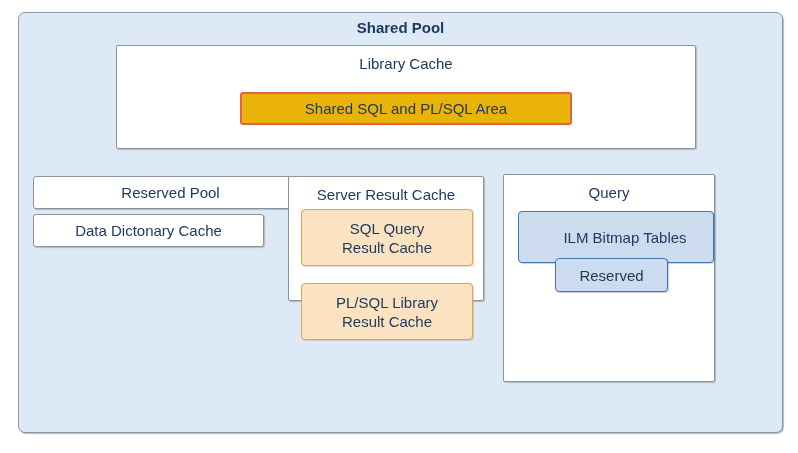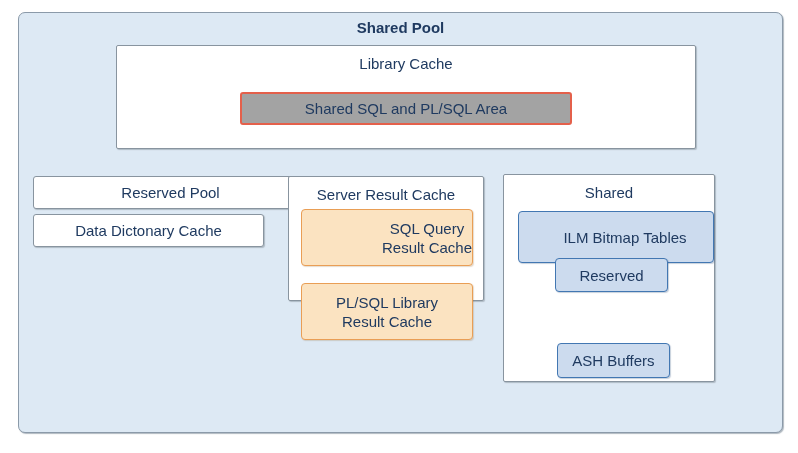--- a/index.html
+++ b/index.html
@@ -72,21 +72,21 @@
     border-radius: 4px;
     color: #1f3a60;
   }
   .chip.white {
     background: #ffffff;
     border: 1px solid #88949f;
     box-shadow: 1px 1px 1px rgba(90,100,110,0.35);
     border-radius: 3px;
   }
   .chip.salmon {
-    background: #a3a3a3;
+    background: #eab308;
     border: 2px solid #e4604b;
     border-radius: 3px;
   }
   .chip.orange {
     background: #fbe3c1;
     border: 1px solid #e99e55;
     box-shadow: 1px 1px 1px rgba(150,110,60,0.25);
   }
   .chip.blue {
     background: #ccdbee;
@@ -95,21 +95,21 @@
   }
 
   
   .library-box   { left: 97px;  top: 32px;  width: 580px; height: 104px; padding-left: 8px; }
   .shared-sql    { left: 123px; top: 46px;  width: 332px; height: 33px; }
 
   .reserved-pool { left: 14px;  top: 163px; width: 275px; height: 33px; }
   .data-dict     { left: 14px;  top: 201px; width: 231px; height: 33px; }
 
   .server-box    { left: 269px; top: 163px; width: 196px; height: 125px; }
-  .sql-query     { left: 12px;  top: 32px;  width: 172px; height: 57px; justify-content: flex-end; }
+  .sql-query     { left: 12px;  top: 32px;  width: 172px; height: 57px; }
   .plsql-func    { left: 12px;  top: 106px; width: 172px; height: 57px; }
 
   .other-box     { left: 484px; top: 161px; width: 212px; height: 208px; }
   .ilm-bitmap    { left: 14px;  top: 36px;  width: 196px; height: 52px; padding-left: 18px; }
   .enqueues      { left: 51px;  top: 83px;  width: 113px; height: 34px; }
   .latches       { left: 51px;  top: 126px; width: 113px; height: 35px; }
   .ash-buffers   { left: 53px;  top: 168px; width: 113px; height: 35px; }
 </style>
 </head>
 <body>
@@ -137,20 +137,19 @@
       </div>
       <div class="chip orange plsql-func">
         <span>
           <span>PL/SQL Library</span><br>
           <span>Result Cache</span>
         </span>
       </div>
     </div>
 
     <div class="wbox other-box">
-      <div class="box-title">Shared</div>
+      <div class="box-title">Query</div>
       <div class="chip blue ilm-bitmap">ILM Bitmap Tables</div>
       <div class="chip blue enqueues">Reserved</div>
-      <div class="chip blue ash-buffers">ASH Buffers</div>
     </div>
 
   </div>
 </div>
 
 </body></html>

